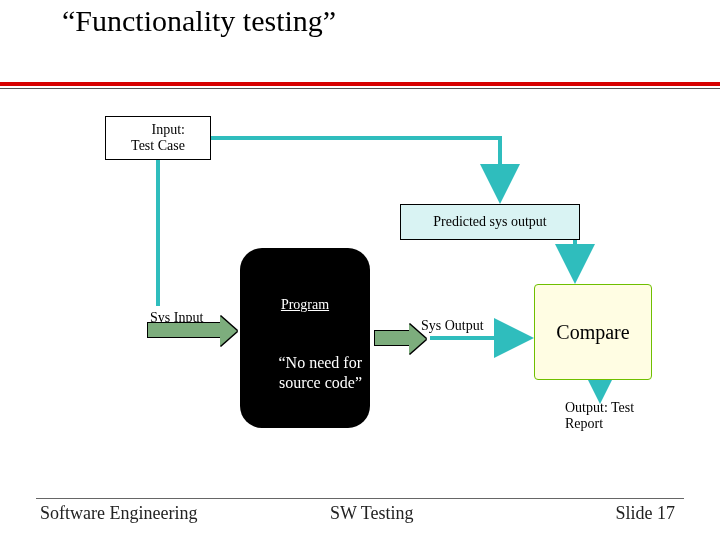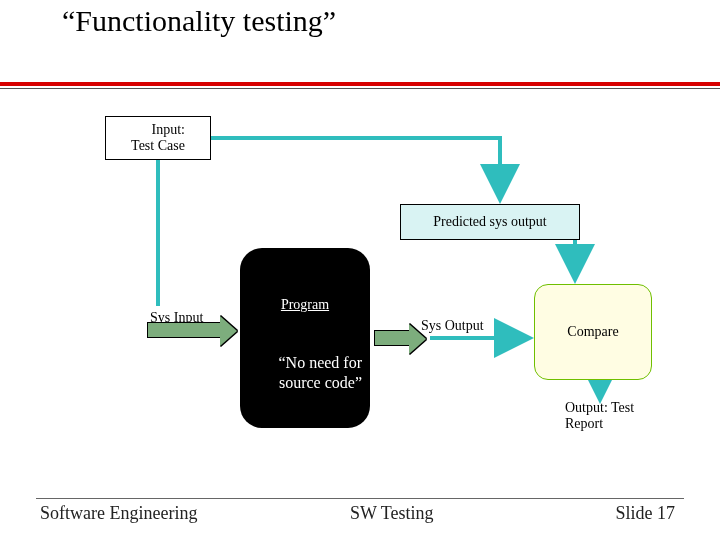--- a/index.html
+++ b/index.html
@@ -39,22 +39,22 @@
   }
   .program .prog-label { font-size: 14px; margin-top: 13px; text-decoration: underline; }
   .program .prog-note {
     font-size: 16px; line-height: 1.2; margin-top: 40px;
     padding: 0 8px;
   }
 
   .compare {
     left: 534px; top: 284px; width: 118px; height: 96px;
     background: #fffde3; border: 1.5px solid #6fbf00;
-    border-radius: 14px;
-    font-size: 14px;
+    border-radius: 4px;
+    font-size: 20px;
   }
 
   .report {
     left: 555px; top: 400px; width: 122px; height: 40px;
     font-size: 14px; text-align: left;
     display: block;
     margin-left: 10px;
   }
 
   .label { position: absolute; font-size: 14px; }
@@ -84,21 +84,21 @@
   .arr-in  { left: 147px; top: 322px; width: 74px; }
   .arr-out { left: 374px; top: 330px; width: 36px; }
 
   
   svg.flow { position: absolute; overflow: visible; }
 
   
   .footer-hr { position: absolute; left: 36px; top: 498px; width: 648px; height: 1px; background: #666; }
   .foot { position: absolute; top: 503px; font-size: 18px; color: #222; }
   .foot.l { left: 40px; }
-  .foot.c { left: 350px; }
+  .foot.c { left: 330px; }
   .foot.r { right: 45px; }
 </style>
 </head>
 <body>
 
 <div class="title-block">
   <div class="title-line2">“Functionality testing”</div>
 </div>
 <div class="red-hr"></div>
 <div class="red-hr2"></div>

